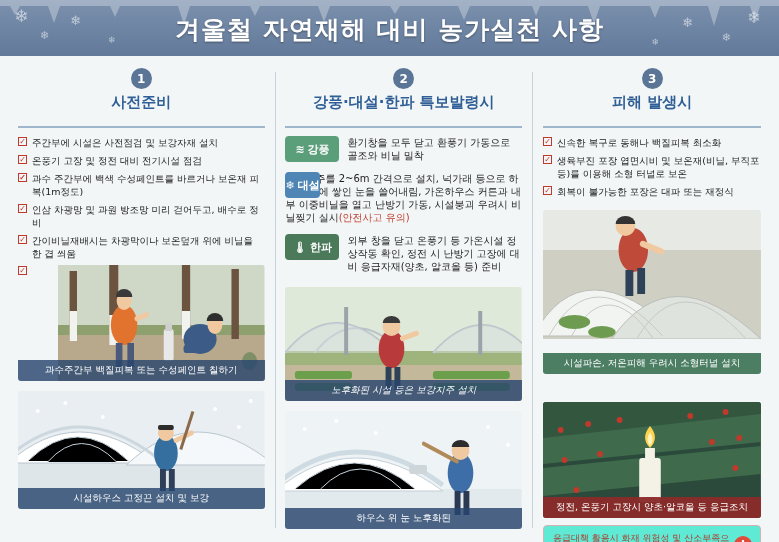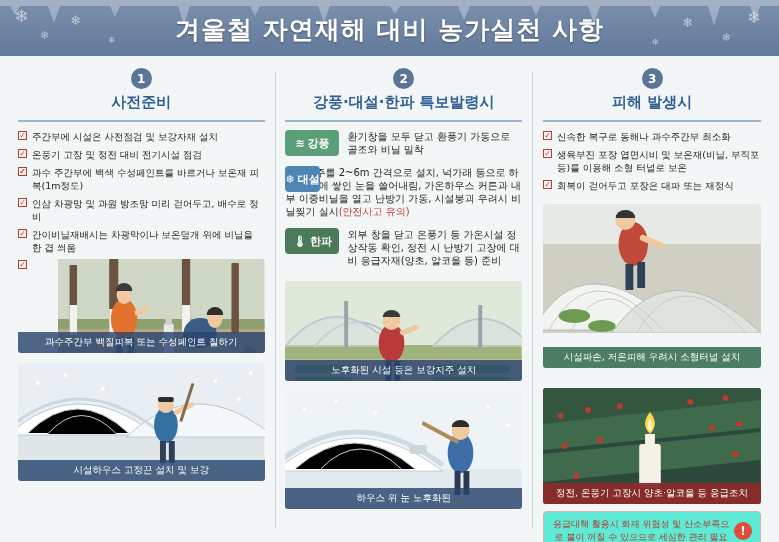--- a/index.html
+++ b/index.html
@@ -64,21 +64,21 @@
     width: 21px; height: 21px; border-radius: 50%;
     background: #5b7597; color:#fff;
     font-size: 12px; font-weight:bold;
     display:flex; align-items:center; justify-content:center;
     margin: 2px auto 4px auto;
   }
   .col-title {
     text-align:center;
     font-size: 15px; font-weight: bold;
     color: #2f5f96;
-    padding-bottom: 8px;
+    padding-bottom: 14px;
     border-bottom: 2px solid #9fb6cd;
     margin-bottom: 8px;
   }
   .col3 .col-title, .col1 .col-title { color:#2f5f96; }
   
   ul.bullets { list-style:none; margin:0; padding:0; }
   ul.bullets li {
     position: relative;
     font-size: 9.5px;
     line-height: 13px;
@@ -186,21 +186,21 @@
       <ul class="bullets">
         <li><span class="chk">✓</span><span>주간부에 시설은 사전점검 및 보강자재 설치</span></li>
         <li><span class="chk">✓</span><span>온풍기 고장 및 정전 대비 전기시설 점검</span></li>
         <li><span class="chk">✓</span></li>
         <li><span class="chk">✓</span><span>과수 주간부에 백색 수성페인트를 바르거나 보온재 피복(1m정도)</span></li>
         <li><span class="chk">✓</span><span>인삼 차광망 및 과원 방조망 미리 걷어두고, 배수로 정비</span></li>
         <li><span class="chk">✓</span><span>간이비닐재배시는 차광막이나 보온덮개 위에 비닐을 한 겹 씌움</span></li>
         <li><span class="chk">✓</span></li>
       </ul>
 
-      <div class="photo" style="height:94px;margin-top:0;padding-left:40px;">
+      <div class="photo" style="height:116px;margin-top:0;padding-left:40px;">
         <svg width="100%" height="116" viewBox="0 0 250 116" preserveAspectRatio="none">
           <rect width="250" height="116" fill="#cfd8c7"></rect>
           <rect y="66" width="250" height="50" fill="#b9a98c"></rect>
           <rect y="60" width="250" height="10" fill="#8fa06f"></rect>
           <rect x="14" y="6" width="9" height="70" fill="#6b5340"></rect>
           <rect x="62" y="0" width="11" height="80" fill="#6b5340"></rect>
           <rect x="150" y="0" width="10" height="74" fill="#6b5340"></rect>
           <rect x="210" y="4" width="9" height="70" fill="#6b5340"></rect>
           <rect x="14" y="46" width="9" height="30" fill="#f2f2ee"></rect>
           <rect x="62" y="50" width="11" height="30" fill="#f2f2ee"></rect>
@@ -280,21 +280,21 @@
       </div>
 
       <div class="tagrow">
         <div class="tag cold">
           <span>🌡</span>
           <span>한파</span>
         </div>
         <div class="tagtext">외부 창을 닫고 온풍기 등 가온시설 정상작동 확인, 정전 시 난방기 고장에 대비 응급자재(양초, 알코올 등) 준비</div>
       </div>
 
-      <div class="photo" style="height:100px;margin-top:14px;">
+      <div class="photo" style="height:114px;margin-top:14px;font-style:italic;">
         <svg width="100%" height="118" viewBox="0 0 240 118" preserveAspectRatio="none">
           <rect width="240" height="118" fill="#dfe9d9"></rect>
           <rect y="74" width="240" height="44" fill="#c4b89a"></rect>
           <rect y="64" width="240" height="14" fill="#9fb47c"></rect>
           <g stroke="#b9c3c9" stroke-width="2" fill="none">
             <path d="M0,66 Q50,6 110,66"></path>
             <path d="M30,66 Q70,16 120,66"></path>
             <path d="M150,66 Q200,10 250,66"></path>
           </g>
           <g fill="#d8dee2" opacity=".5">
@@ -348,23 +348,23 @@
       </div>
     </div>
 
     <div class="divider"></div>
 
     <div class="col col3">
       <div class="badge">3</div>
       <div class="col-title">피해 발생시</div>
 
       <ul class="bullets">
-        <li><span class="chk">✓</span><span>신속한 복구로 동해나 과수주간부 최소화</span></li>
+        <li><span class="chk">✓</span><span>신속한 복구로 동해나 백질피복 최소화</span></li>
         <li><span class="chk">✓</span><span>생육부진 포장 엽면시비 및 보온재(비닐, 부직포 등)를 이용해 소형 터널로 보온</span></li>
-        <li><span class="chk">✓</span><span>회복이 걷어두고 포장은 대파 또는 재정식</span></li>
+        <li><span class="chk">✓</span><span>회복이 불가능한 포장은 대파 또는 재정식</span></li>
       </ul>
 
       <div class="photo cap-green" style="height:164px;margin-top:12px;">
         <svg width="100%" height="129" viewBox="0 0 222 129" preserveAspectRatio="none">
           <rect width="222" height="129" fill="#e6e9e4"></rect>
           <rect y="40" width="222" height="89" fill="#cfcfc4"></rect>
           <path d="M-10,126 Q40,34 140,126 Z" fill="#f2f4f2" stroke="#b9bdb6"></path>
           <path d="M70,129 Q130,44 222,129 Z" fill="#dfe3de" stroke="#b9bdb6"></path>
           <g stroke="#c5c9c2" stroke-width="1" fill="none">
             <path d="M6,126 Q50,48 122,126"></path>
@@ -380,21 +380,21 @@
           <g fill="#6d9b50">
             <ellipse cx="32" cy="112" rx="16" ry="7"></ellipse>
             <ellipse cx="60" cy="122" rx="14" ry="6"></ellipse>
           </g>
           </svg>
           <div></div>
 
         <div class="caption">시설파손, 저온피해 우려시 소형터널 설치</div>
       </div>
 
-      <div class="photo cap-red" style="height:116px;margin-top:20px;">
+      <div class="photo cap-red" style="height:116px;margin-top:28px;">
         <svg width="100%" height="116" viewBox="0 0 222 116" preserveAspectRatio="none">
           <rect width="222" height="116" fill="#2b4a3c"></rect>
           <rect y="0" width="222" height="40" fill="#33563f"></rect>
           <g fill="#3f6b4c">
             <path d="M0,36 L222,12 L222,40 L0,62 Z"></path>
             <path d="M0,66 L222,44 L222,72 L0,94 Z"></path>
           </g>
           <g fill="#c0392b">
             <circle cx="18" cy="28" r="3"></circle>
               <circle cx="46" cy="22" r="3"></circle>

